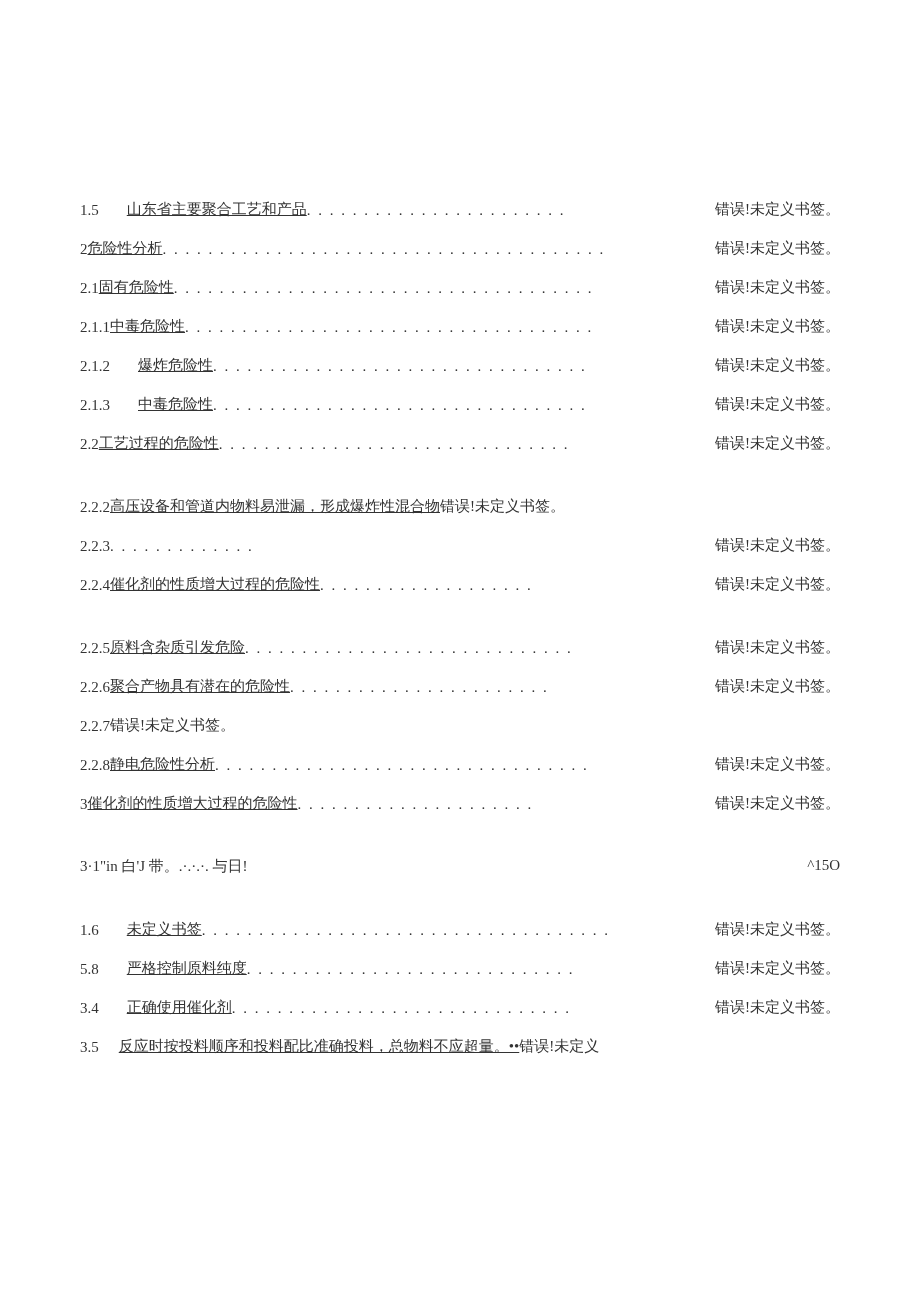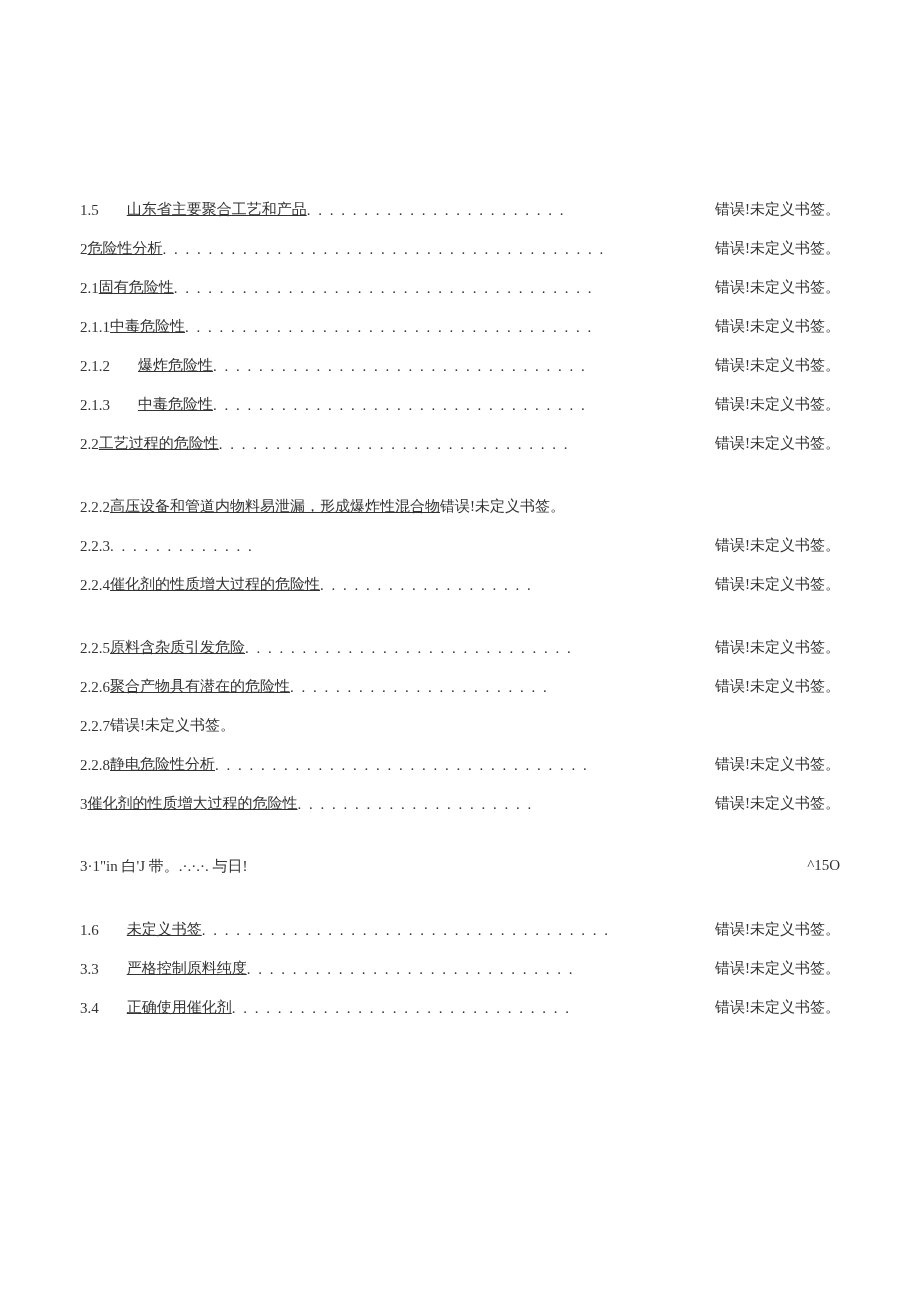--- a/index.html
+++ b/index.html
@@ -170,29 +170,35 @@
 
   <div class="toc-line gap-small">
     <span class="toc-num">1.6</span>
     <span style="width:28px;display:inline-block;"></span>
     <span class="toc-text">未定义书签</span>
     <span class="toc-dots"> . . . . . . . . . . . . . . . . . . . . . . . . . . . . . . . . . . . . </span>
     <span class="toc-page">错误!未定义书签。</span>
   </div>
 
   <div class="toc-line gap-small">
-    <span class="toc-num">3.3</span>
+    <span class="toc-num">5.8</span>
     <span style="width:28px;display:inline-block;"></span>
     <span class="toc-text">严格控制原料纯度</span>
     <span class="toc-dots">. . . . . . . . . . . . . . . . . . . . . . . . . . . . . </span>
     <span class="toc-page">错误!未定义书签。</span>
   </div>
 
   <div class="toc-line gap-small">
     <span class="toc-num">3.4</span>
     <span style="width:28px;display:inline-block;"></span>
     <span class="toc-text">正确使用催化剂</span>
     <span class="toc-dots"> . . . . . . . . . . . . . . . . . . . . . . . . . . . . . . </span>
     <span class="toc-page">错误!未定义书签。</span>
   </div>
 
+  <div class="toc-line gap-small">
+    <span class="toc-num">3.5</span>
+    <span style="width:20px;display:inline-block;"></span>
+    <span class="toc-text">反应时按投料顺序和投料配比准确投料，总物料不应超量。••</span>
+    <span class="toc-page">错误!未定义</span>
+  </div>
 
 </div>
 
 </body></html>

